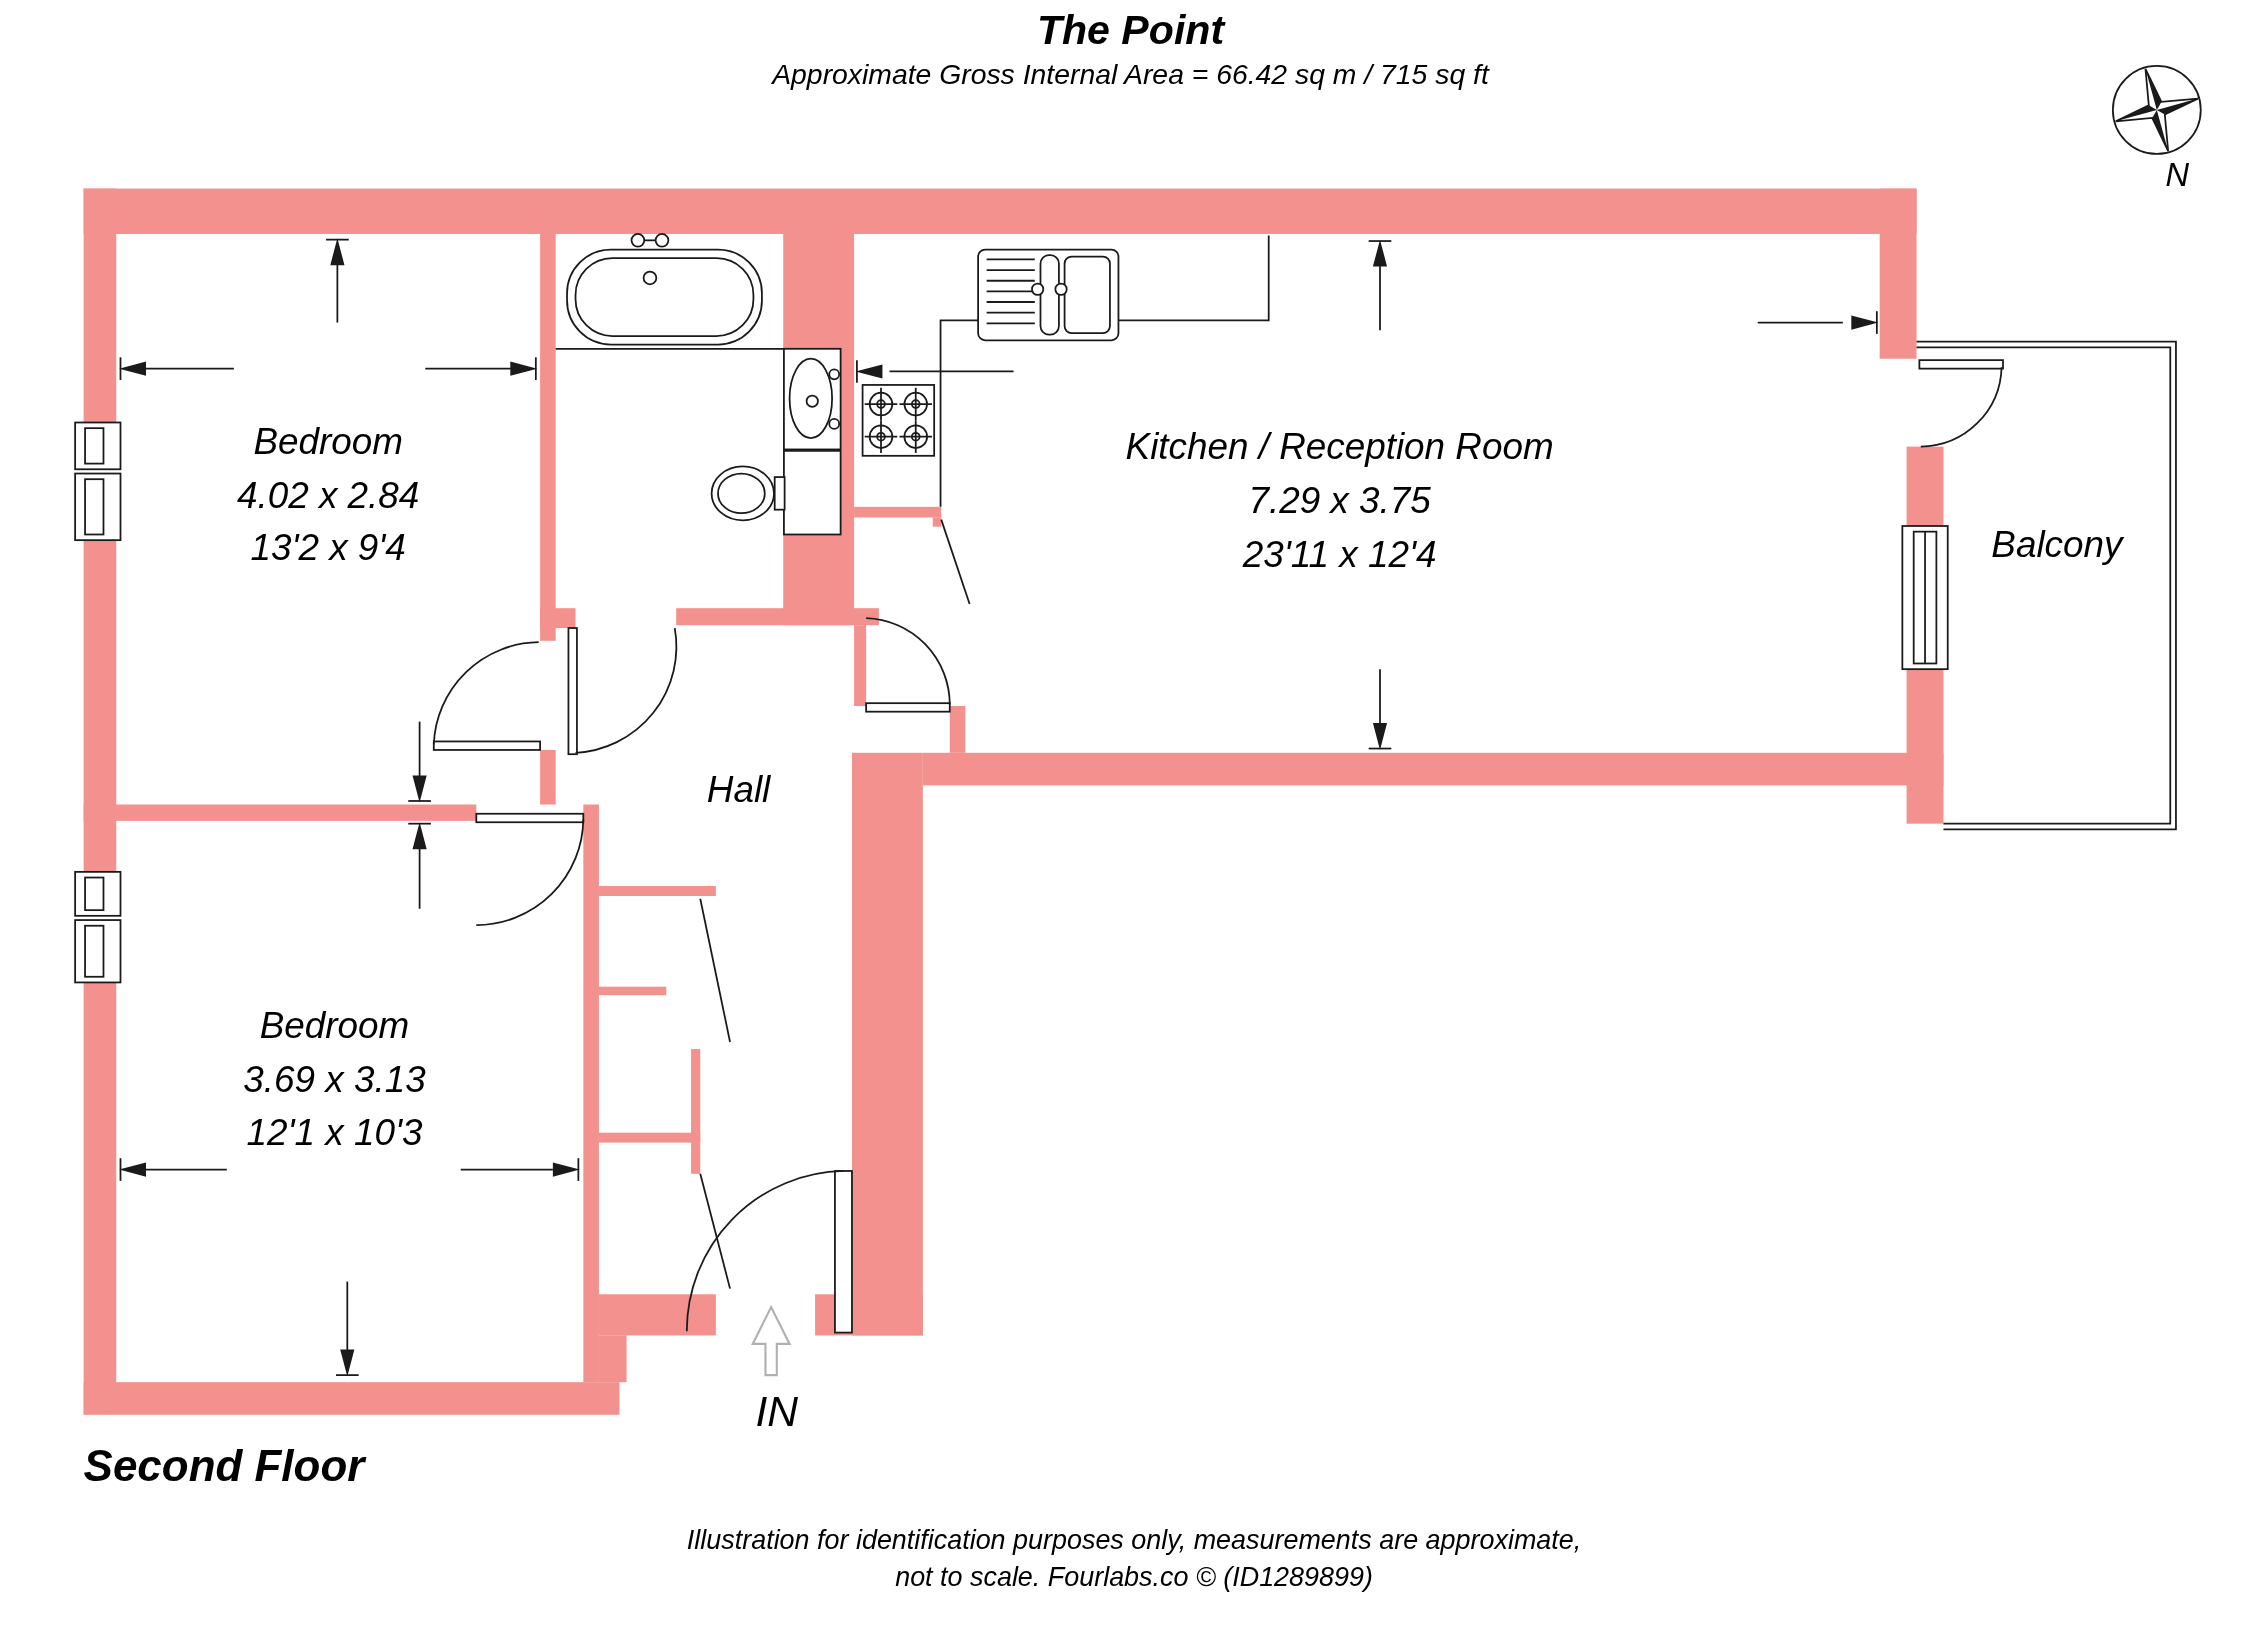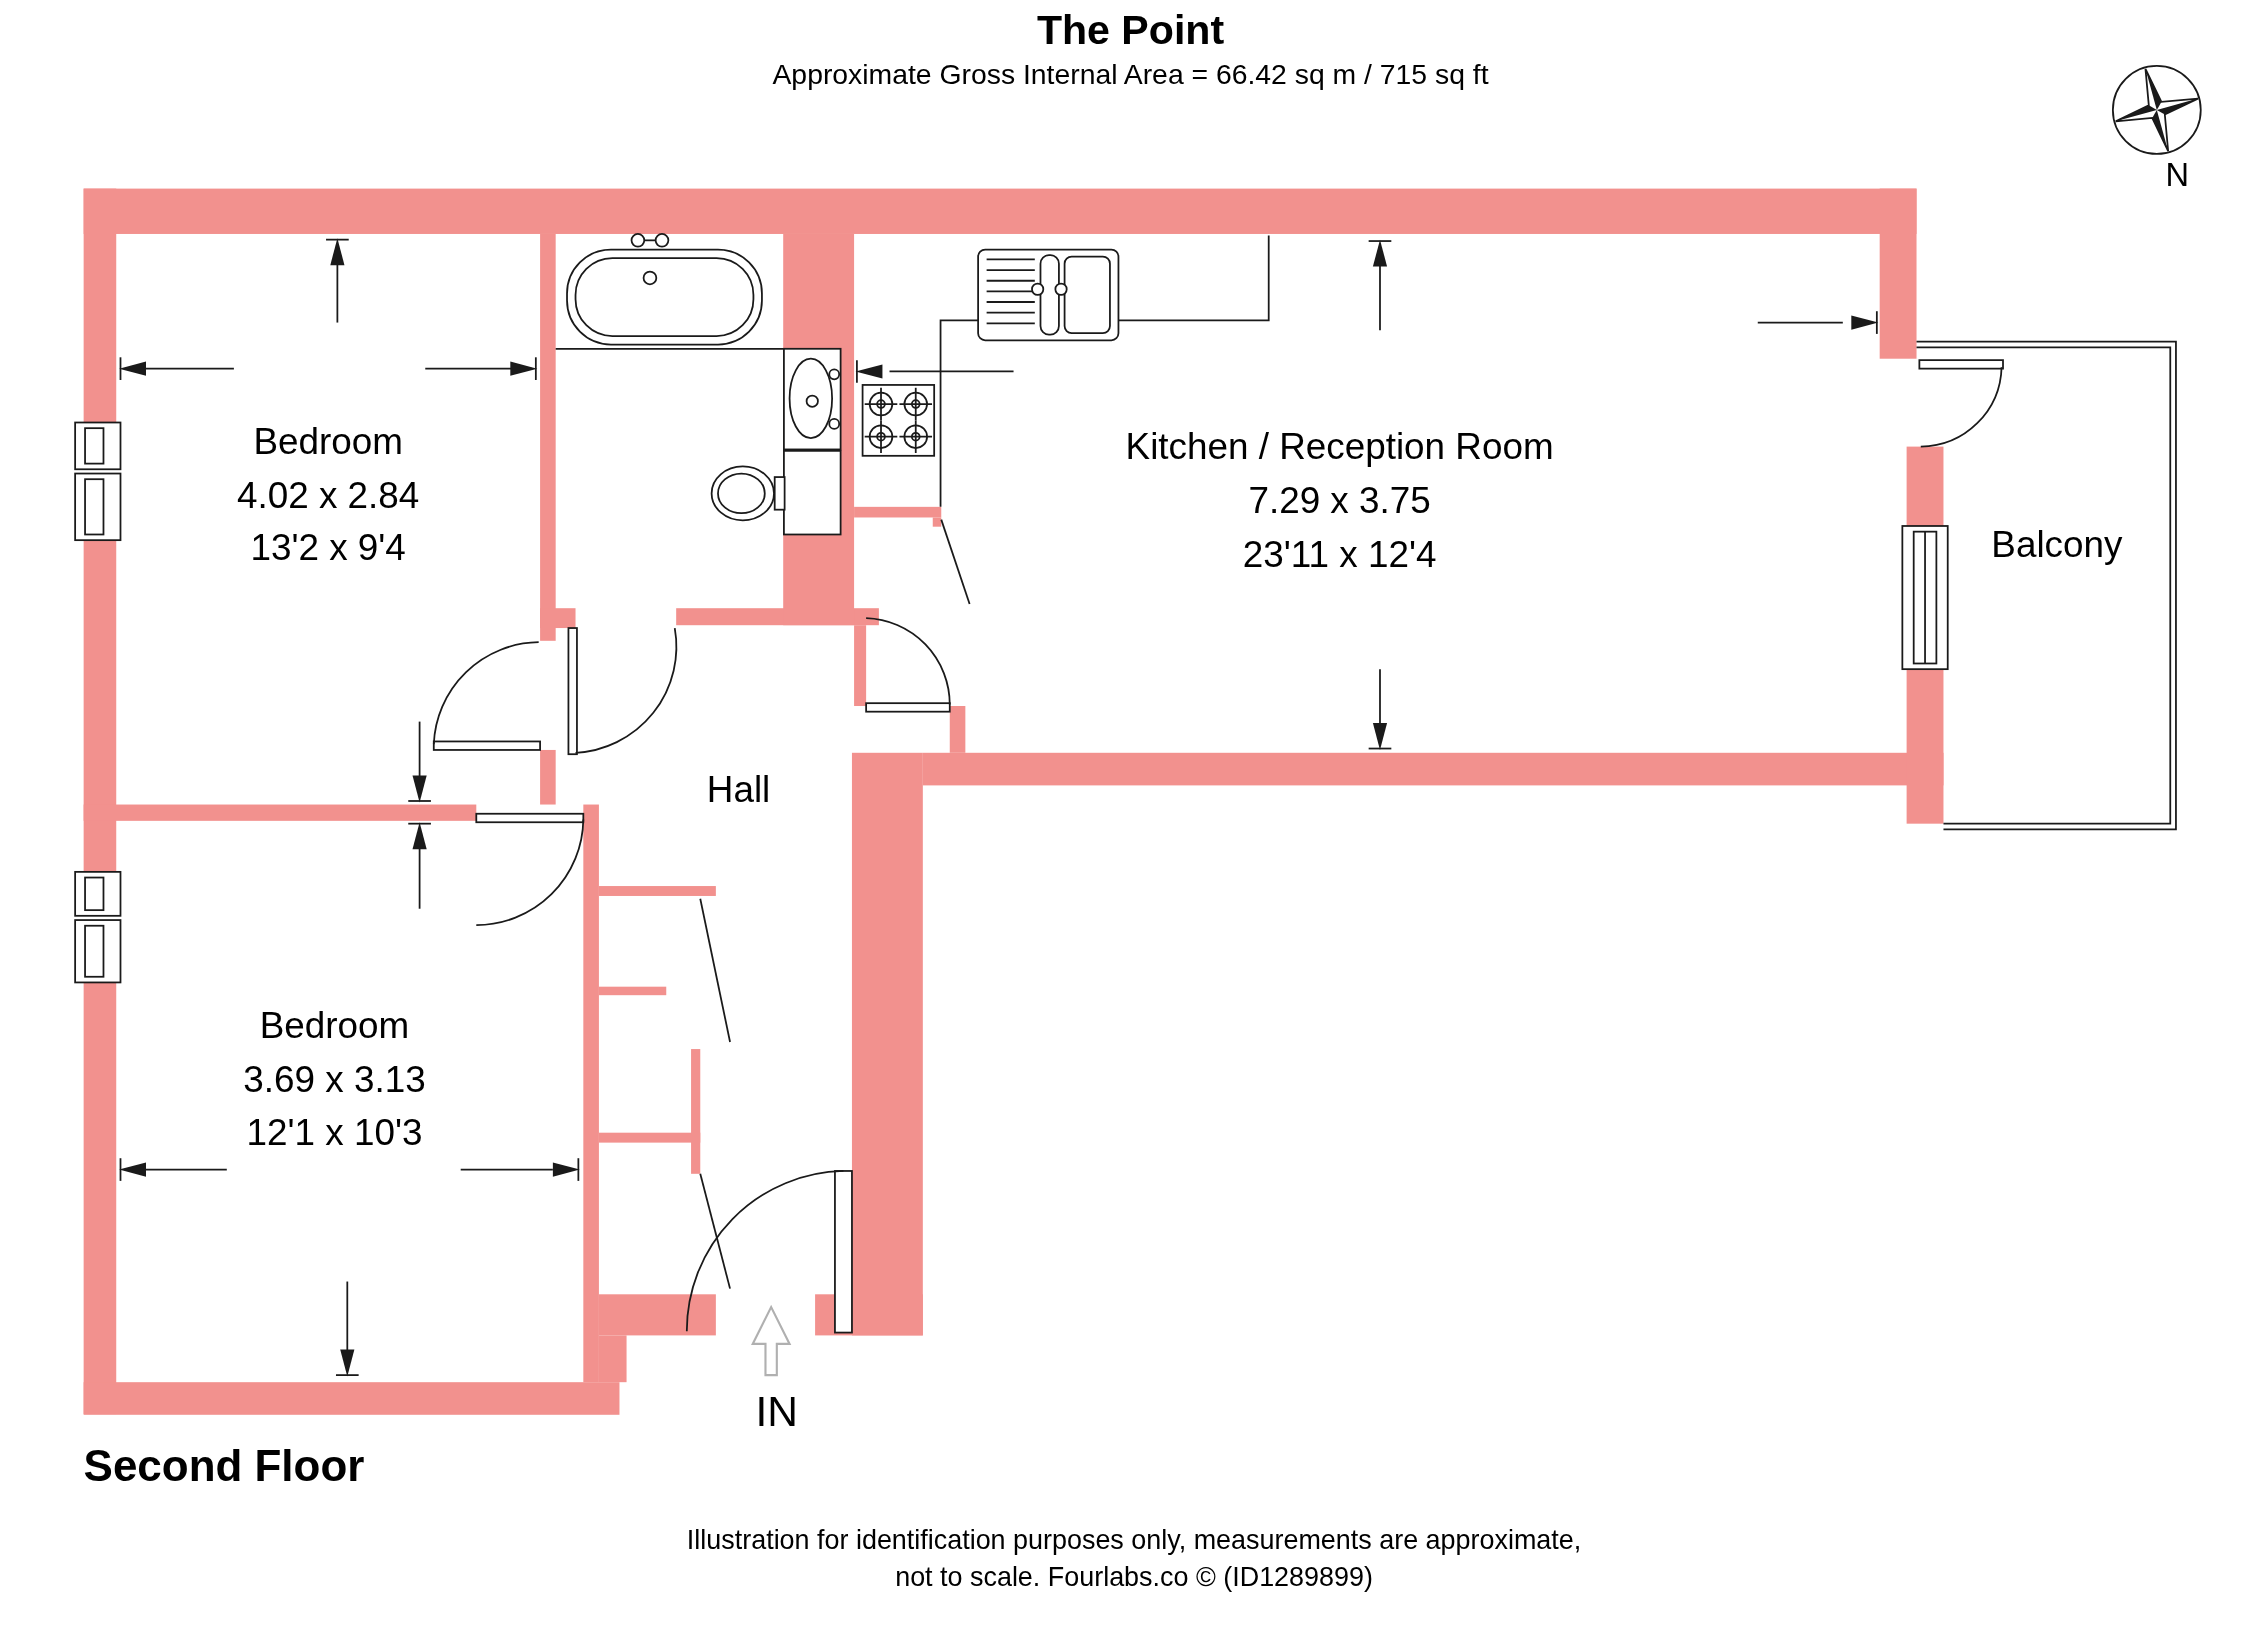--- a/index.html
+++ b/index.html
@@ -1,17 +1,17 @@
 <!DOCTYPE html>
 <html style="font-size:11.3px"><head>
 <meta charset="utf-8">
 <style>
   html,body{margin:0;padding:0;background:#fff;}
   body{font-family:"Liberation Sans", sans-serif;}
-  .page{position:relative;width:2261px;height:1636px;background:#ffffff;overflow:hidden;}
+  .page{position:relative;width:2261px;height:1636px;background:#ffffff;overflow:hidden;font-style:italic;}
   svg{display:block;}
   text{fill:#000;}
   .t-title{font-size:58px;font-weight:bold;}
   .t-sub{font-size:40px;}
   .t-room{font-size:52px;}
   .t-in{font-size:60px;}
   .t-floor{font-size:62px;font-weight:bold;}
   .t-foot{font-size:38px;}
   .t-n{font-size:46px;}
   .wall{fill:#F2918E;}

